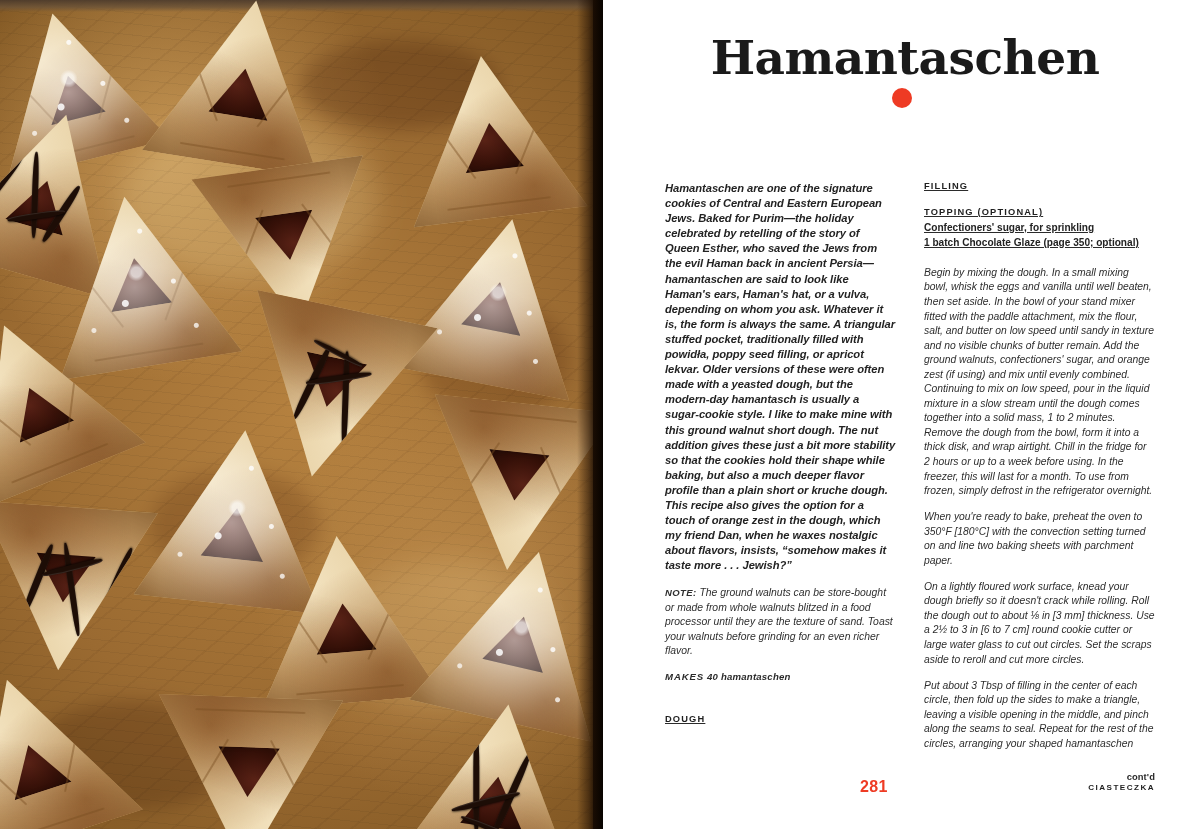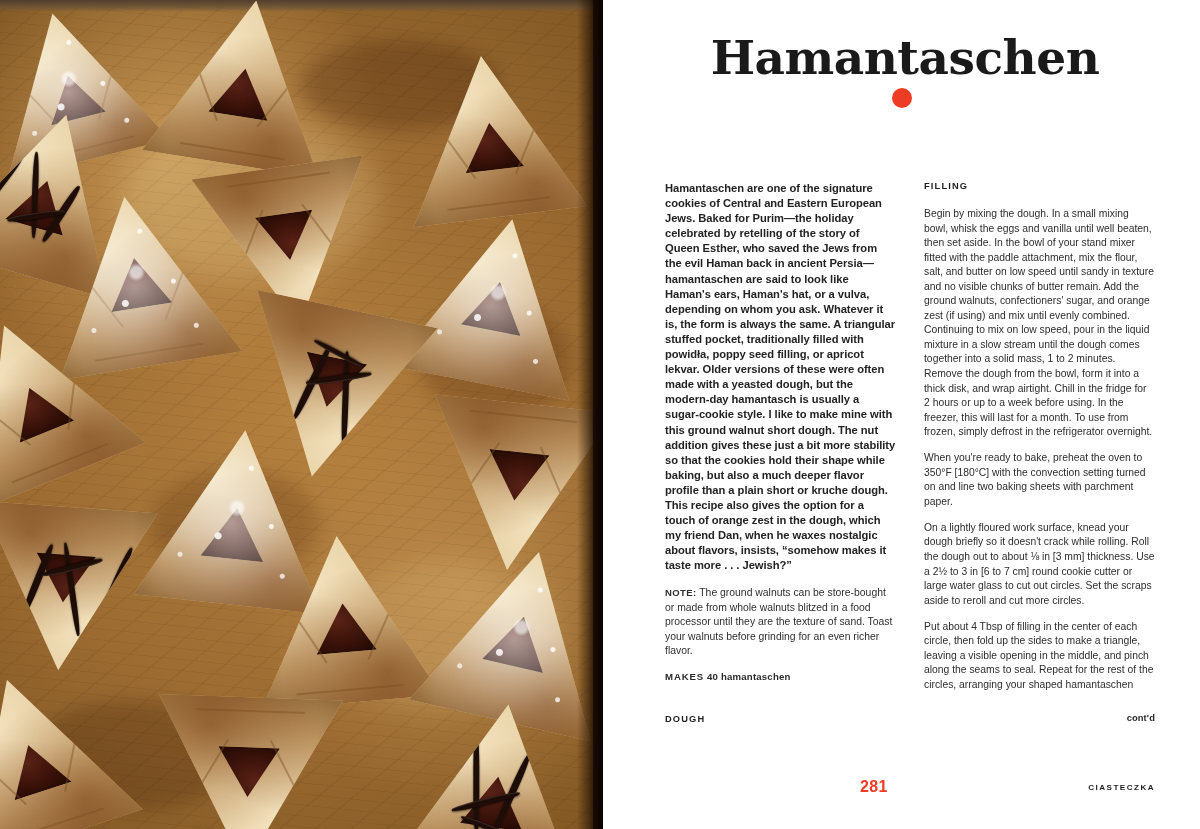--- a/index.html
+++ b/index.html
@@ -119,21 +119,21 @@
   }
   .dot{
     position:absolute;left:50%;top:88px;transform:translateX(-50%);
     width:20px;height:20px;border-radius:50%;background:#ee3b24;
   }
   .cols{position:absolute;left:62px;top:181px;width:490px;height:580px;}
   .col{position:absolute;top:0;width:231px;}
   .col-left{left:0;}
   .col-right{left:259px;}
 
-  p{margin:0 0 11px 0;}
+  p{margin:0 0 11px 0;font-style:italic;}
   .lede{
     font-size:11.2px;line-height:15.1px;font-weight:700;color:#232323;
     letter-spacing:-.05px;
   }
   .note{
     font-size:10.4px;line-height:14.4px;color:#2f2f2f;margin-top:13px;
   }
   .note b{font-weight:700;letter-spacing:.4px;font-size:9.5px;}
   .makes{
     font-size:9.6px;line-height:14px;font-weight:700;margin-top:12px;letter-spacing:.2px;
@@ -141,21 +141,21 @@
   .makes .cap{letter-spacing:.9px;}
   .shead{
     font-size:9.3px;font-weight:700;letter-spacing:1.15px;color:#1f1f1f;
     margin:0 0 4px 0;
   }
   .ing{
     font-size:10.1px;line-height:14.2px;font-weight:700;color:#232323;margin:0;
   }
   .ing li{list-style:none;margin:0 0 0.5px 0;}
   ul{margin:0;padding:0;}
-  .group{margin-bottom:16px;}
+  .group{margin-bottom:16px;text-decoration:underline;}
   .group.dough{margin-top:30px;}
   .method{
     font-size:10.35px;line-height:14.55px;color:#2d2d2d;
   }
   .method p{margin:0 0 11.5px 0;}
   .contd{
     font-size:9.4px;font-weight:700;text-align:right;margin-top:20px;letter-spacing:.1px;
   }
   .folio{
     position:absolute;left:0;bottom:33px;width:597px;
@@ -408,26 +408,33 @@
           <div class="shead">DOUGH</div>
         </div>
       </div>
 
       <div class="col col-right">
 
         <div class="group">
           <div class="shead">FILLING</div>
         </div>
 
+        <div class="group">
+          <div class="shead">TOPPING (OPTIONAL)</div>
+          <ul class="ing">
+            <li>Confectioners' sugar, for sprinkling</li>
+            <li>1 batch Chocolate Glaze (page 350; optional)</li>
+          </ul>
+        </div>
 
         <div class="method">
           <p>Begin by mixing the dough. In a small mixing bowl, whisk the eggs and vanilla until well beaten, then set aside. In the bowl of your stand mixer fitted with the paddle attachment, mix the flour, salt, and butter on low speed until sandy in texture and no visible chunks of butter remain. Add the ground walnuts, confectioners' sugar, and orange zest (if using) and mix until evenly combined. Continuing to mix on low speed, pour in the liquid mixture in a slow stream until the dough comes together into a solid mass, 1 to 2 minutes. Remove the dough from the bowl, form it into a thick disk, and wrap airtight. Chill in the fridge for 2 hours or up to a week before using. In the freezer, this will last for a month. To use from frozen, simply defrost in the refrigerator overnight.</p>
           <p>When you're ready to bake, preheat the oven to 350°F [180°C] with the convection setting turned on and line two baking sheets with parchment paper.</p>
           <p>On a lightly floured work surface, knead your dough briefly so it doesn't crack while rolling. Roll the dough out to about ⅛ in [3 mm] thickness. Use a 2½ to 3 in [6 to 7 cm] round cookie cutter or large water glass to cut out circles. Set the scraps aside to reroll and cut more circles.</p>
-          <p>Put about 4 Tbsp of filling in the center of each circle, then fold up the sides to make a triangle, leaving a visible opening in the middle, and pinch along the seams to seal. Repeat for the rest of the circles, arranging your shaped hamantaschen</p>
+          <p>Put about 3 Tbsp of filling in the center of each circle, then fold up the sides to make a triangle, leaving a visible opening in the middle, and pinch along the seams to seal. Repeat for the rest of the circles, arranging your shaped hamantaschen</p>
         </div>
 
         <div class="contd">cont'd</div>
       </div>
     </div>
 
     <div class="folio">
       <div class="folio-num">281</div>
       <div class="running">CIASTECZKA</div>
     </div>

